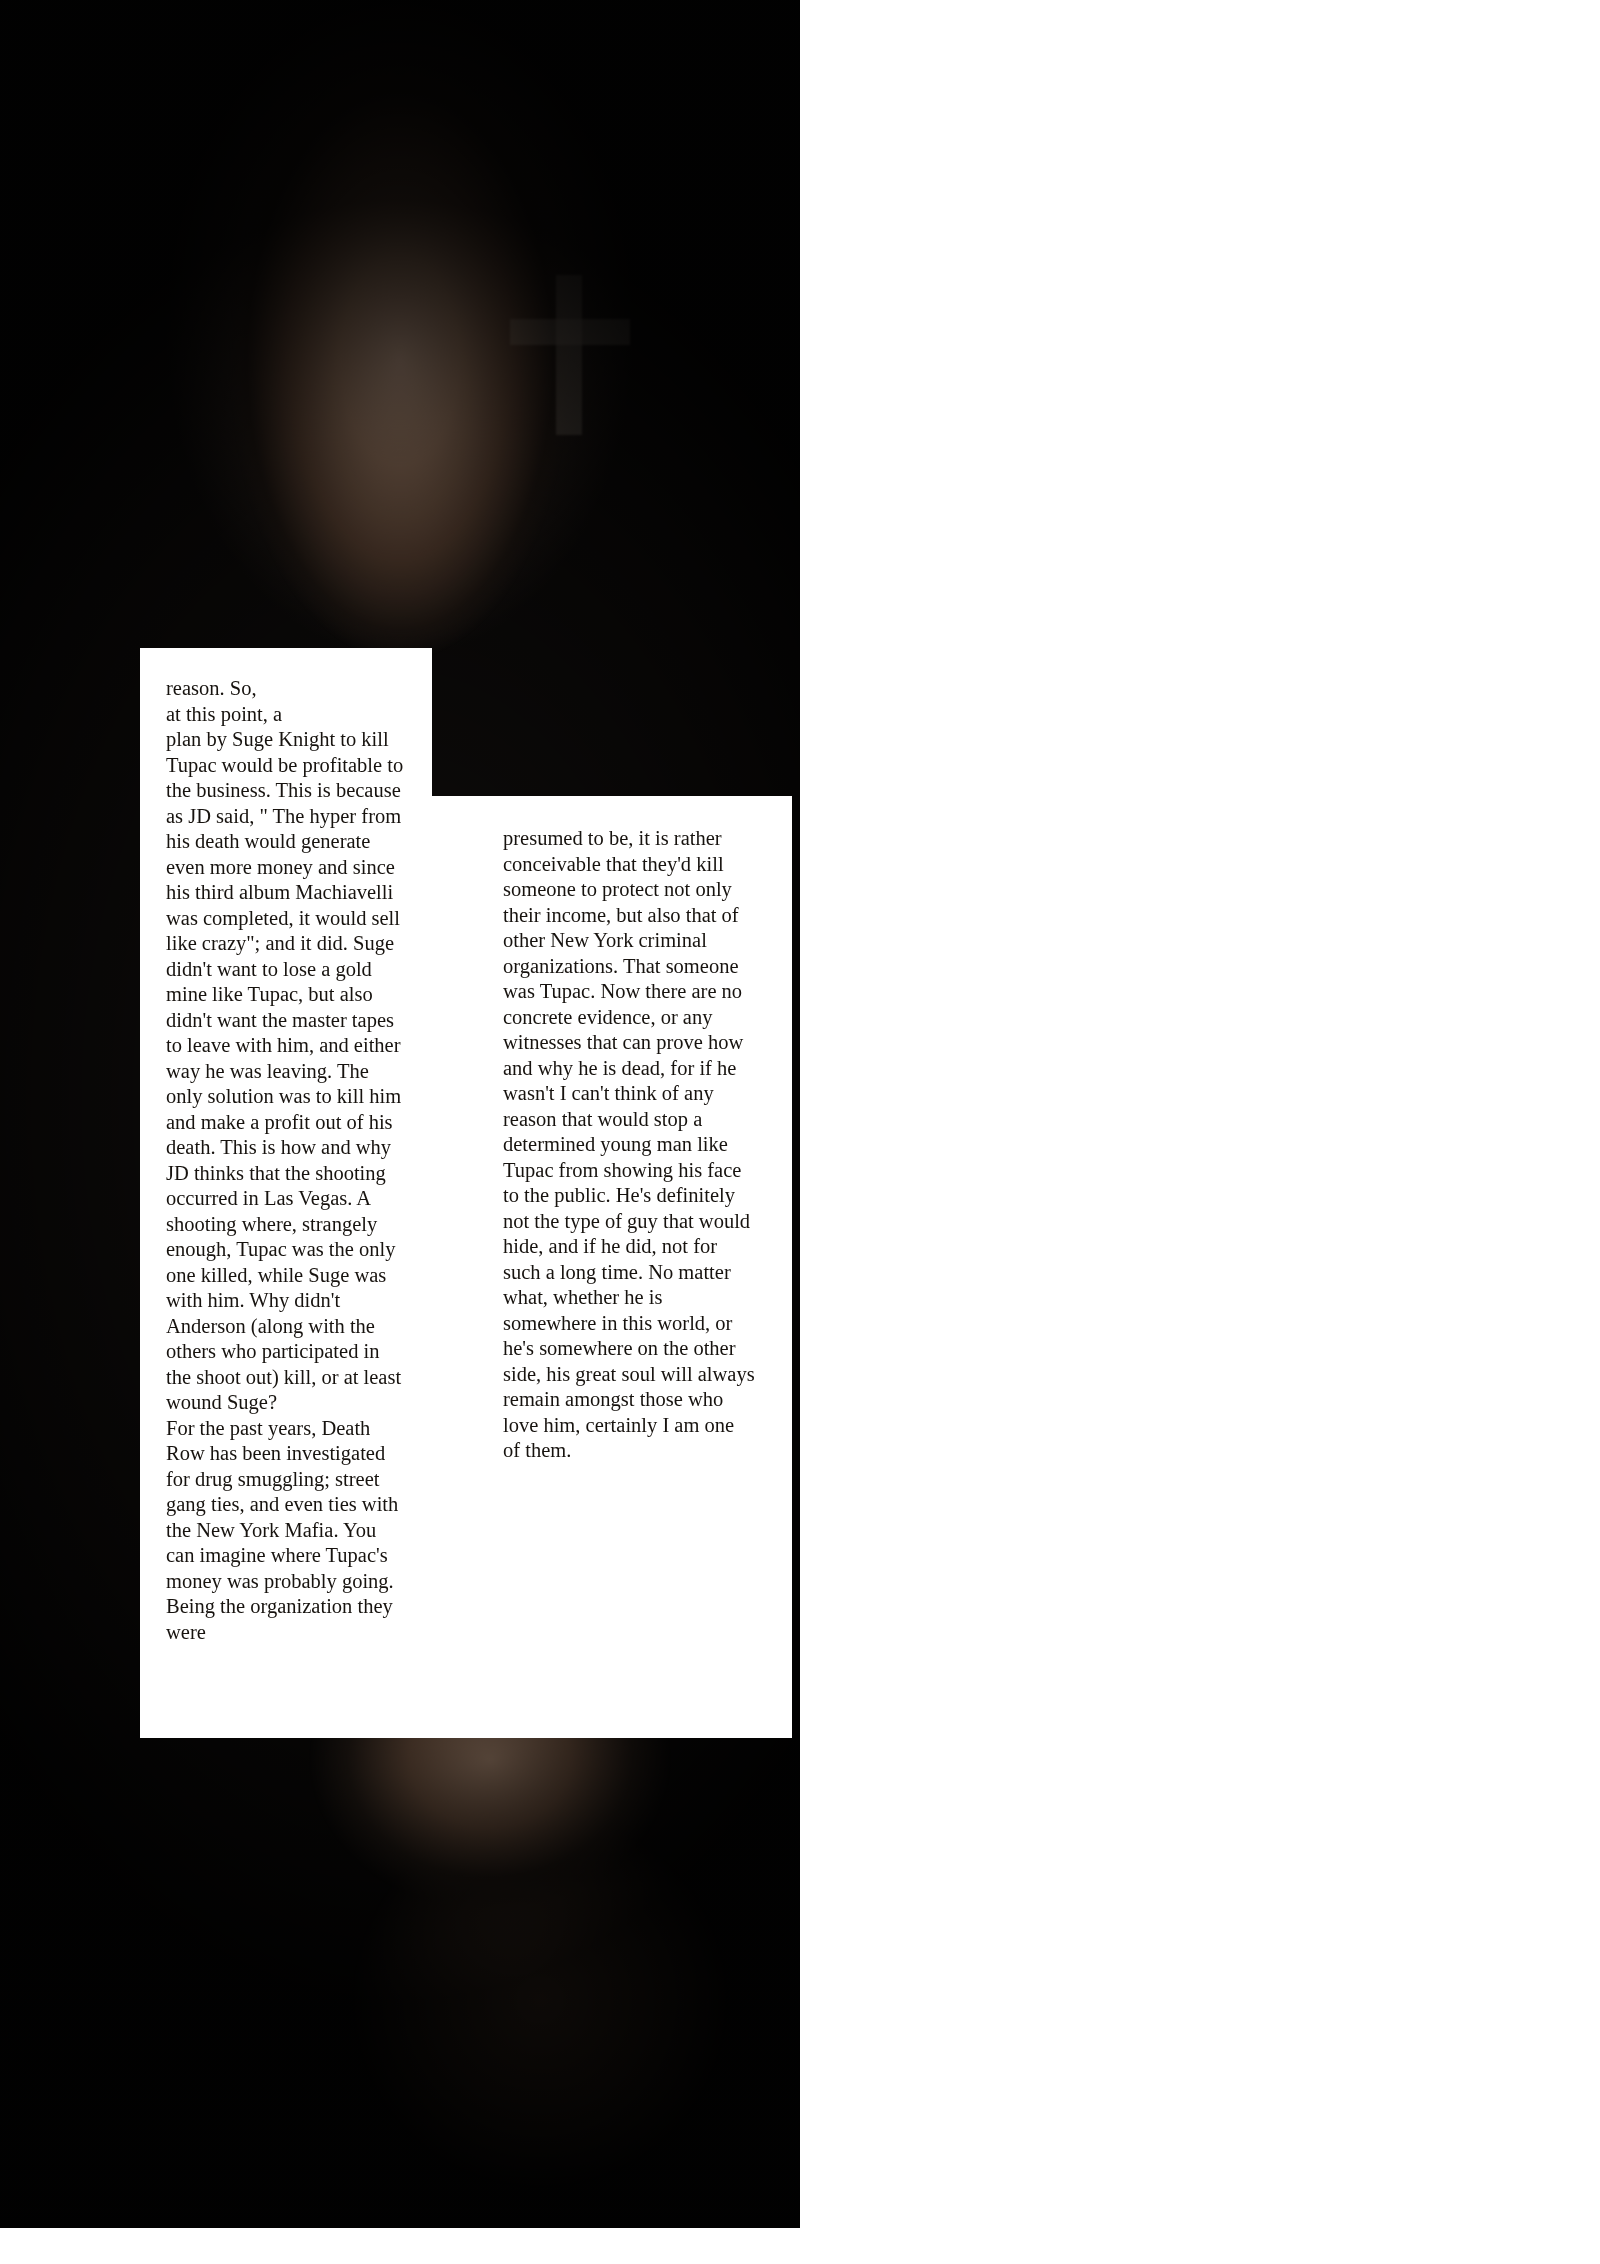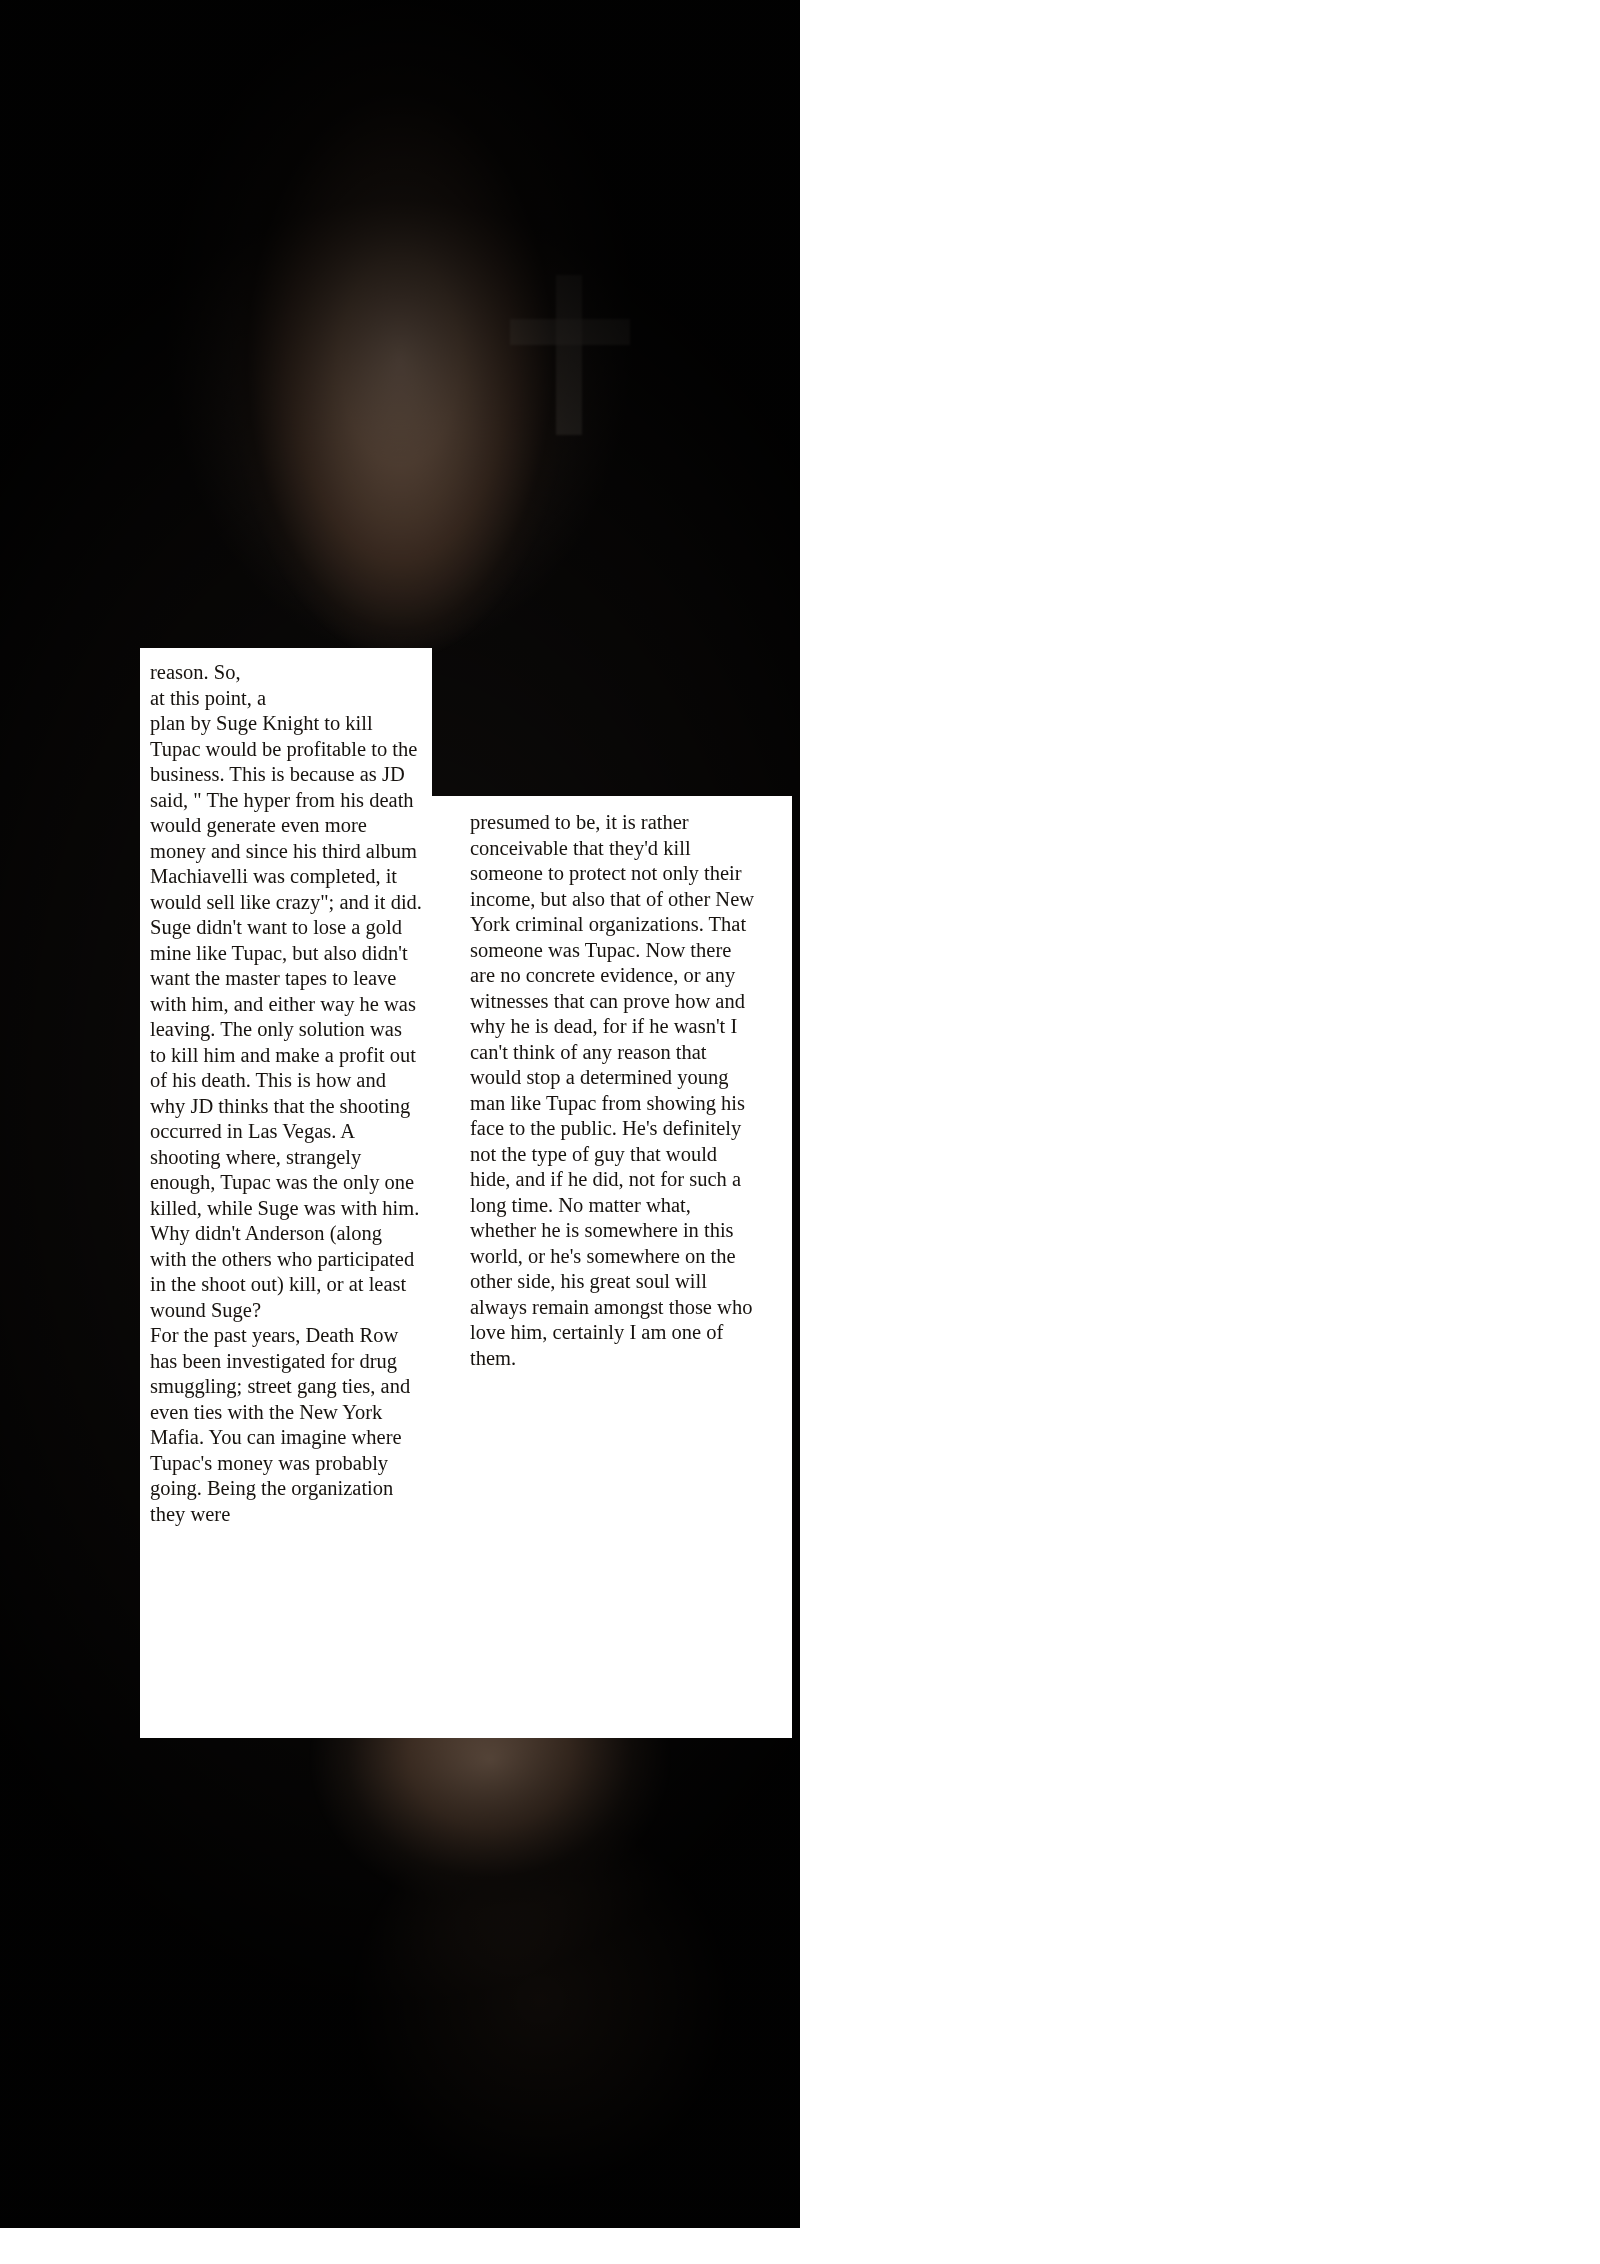--- a/index.html
+++ b/index.html
@@ -79,24 +79,24 @@
     font-size: 20.5px;
     line-height: 25.5px;
     color: #17130f;
     text-align: left;
   }
   .col-left {
     left: 150px; top: 660px;
     width: 272px;
   }
   .col-right {
-    left: 470px; top: 810px;
+    left: 487px; top: 810px;
     width: 285px;
   }
-  .col-left p, .col-right p { margin: 0; }
+  .col-left p, .col-right p { margin: 16px; }
 
   
   .text-backdrop {
     position: absolute;
     left: 140px; top: 648px;
     width: 652px; height: 1090px;
     background: #ffffff;
     clip-path: polygon(0 0, 292px 0, 292px 148px, 652px 148px, 652px 1090px, 0 1090px);
   }
 

